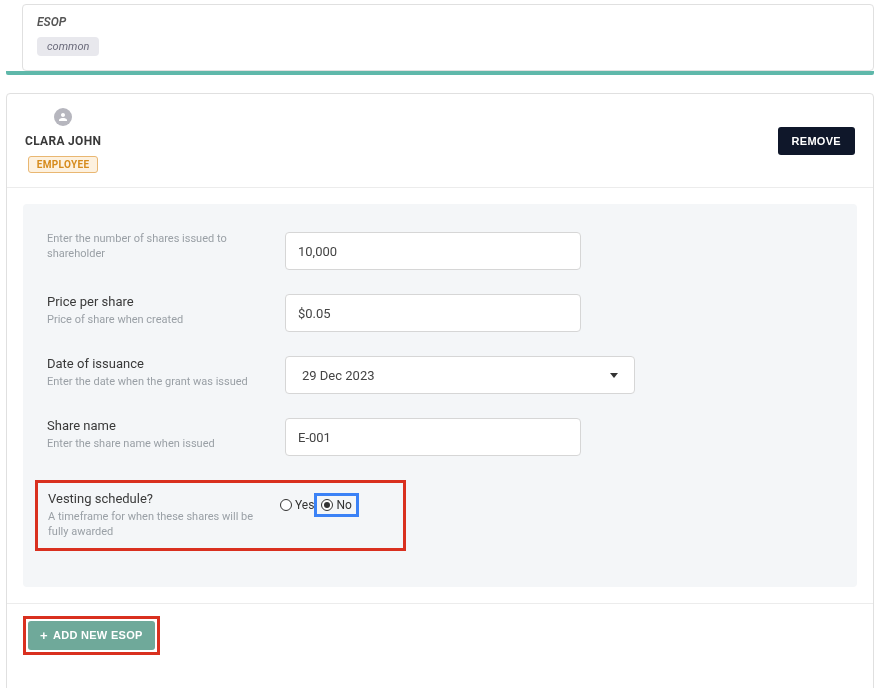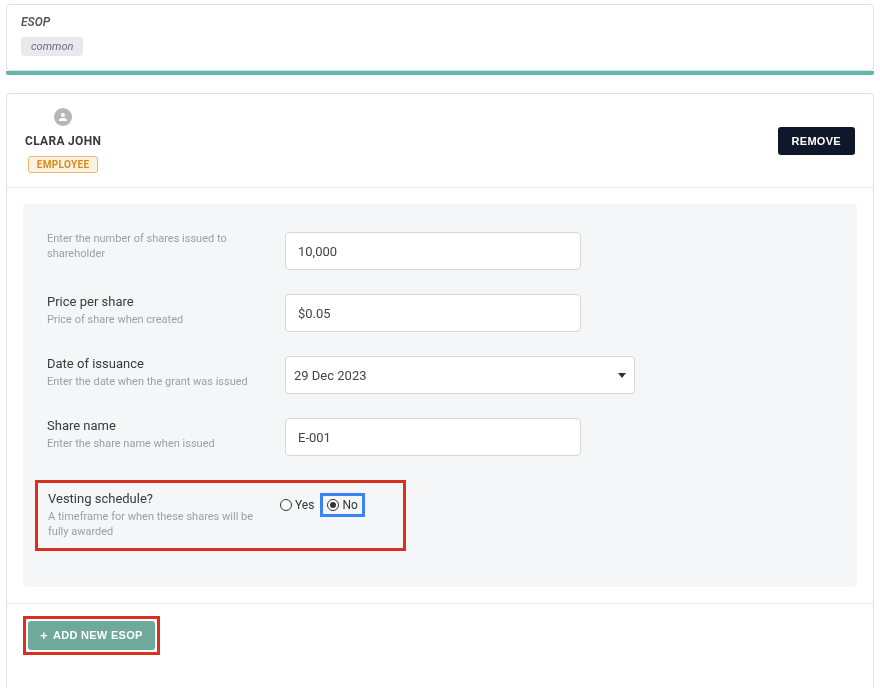--- a/index.html
+++ b/index.html
@@ -6,21 +6,21 @@
     body {
       font-family: -apple-system, BlinkMacSystemFont, "Segoe UI", Roboto, Arial, sans-serif;
       background: #fff;
       color: #333;
       width: 880px;
       padding: 0;
     }
     .top-card {
       border: 1px solid #e0e0e0;
       border-radius: 4px;
-      margin: 4px 6px 0 6px;
+      margin: 4px 6px 0 22px;
       padding: 10px 14px 14px 14px;
       position: relative;
     }
     .top-title {
       font-size: 12px;
       font-weight: 600;
       color: #555;
       font-style: italic;
       margin-bottom: 6px;
     }
@@ -138,39 +138,38 @@
       font-size: 13px;
       color: #444;
       background: #fff;
       font-family: inherit;
     }
     .date-select {
       width: 350px;
       height: 38px;
       border: 1px solid #d6d6d6;
       border-radius: 4px;
-      padding: 0 8px;
+      padding: 0 16px;
       font-size: 13px;
       color: #444;
       background: #fff;
       display: flex;
       align-items: center;
       justify-content: space-between;
       cursor: pointer;
     }
     .caret-down {
       width: 0; height: 0;
       border-left: 4px solid transparent;
       border-right: 4px solid transparent;
       border-top: 5px solid #333;
     }
     .radio-group {
       display: flex;
       align-items: center;
-      gap: 6px;
       padding-top: 2px;
     }
     .radio-opt {
       display: inline-flex;
       align-items: center;
       gap: 3px;
       font-size: 12px;
       color: #333;
     }
     .radio {

